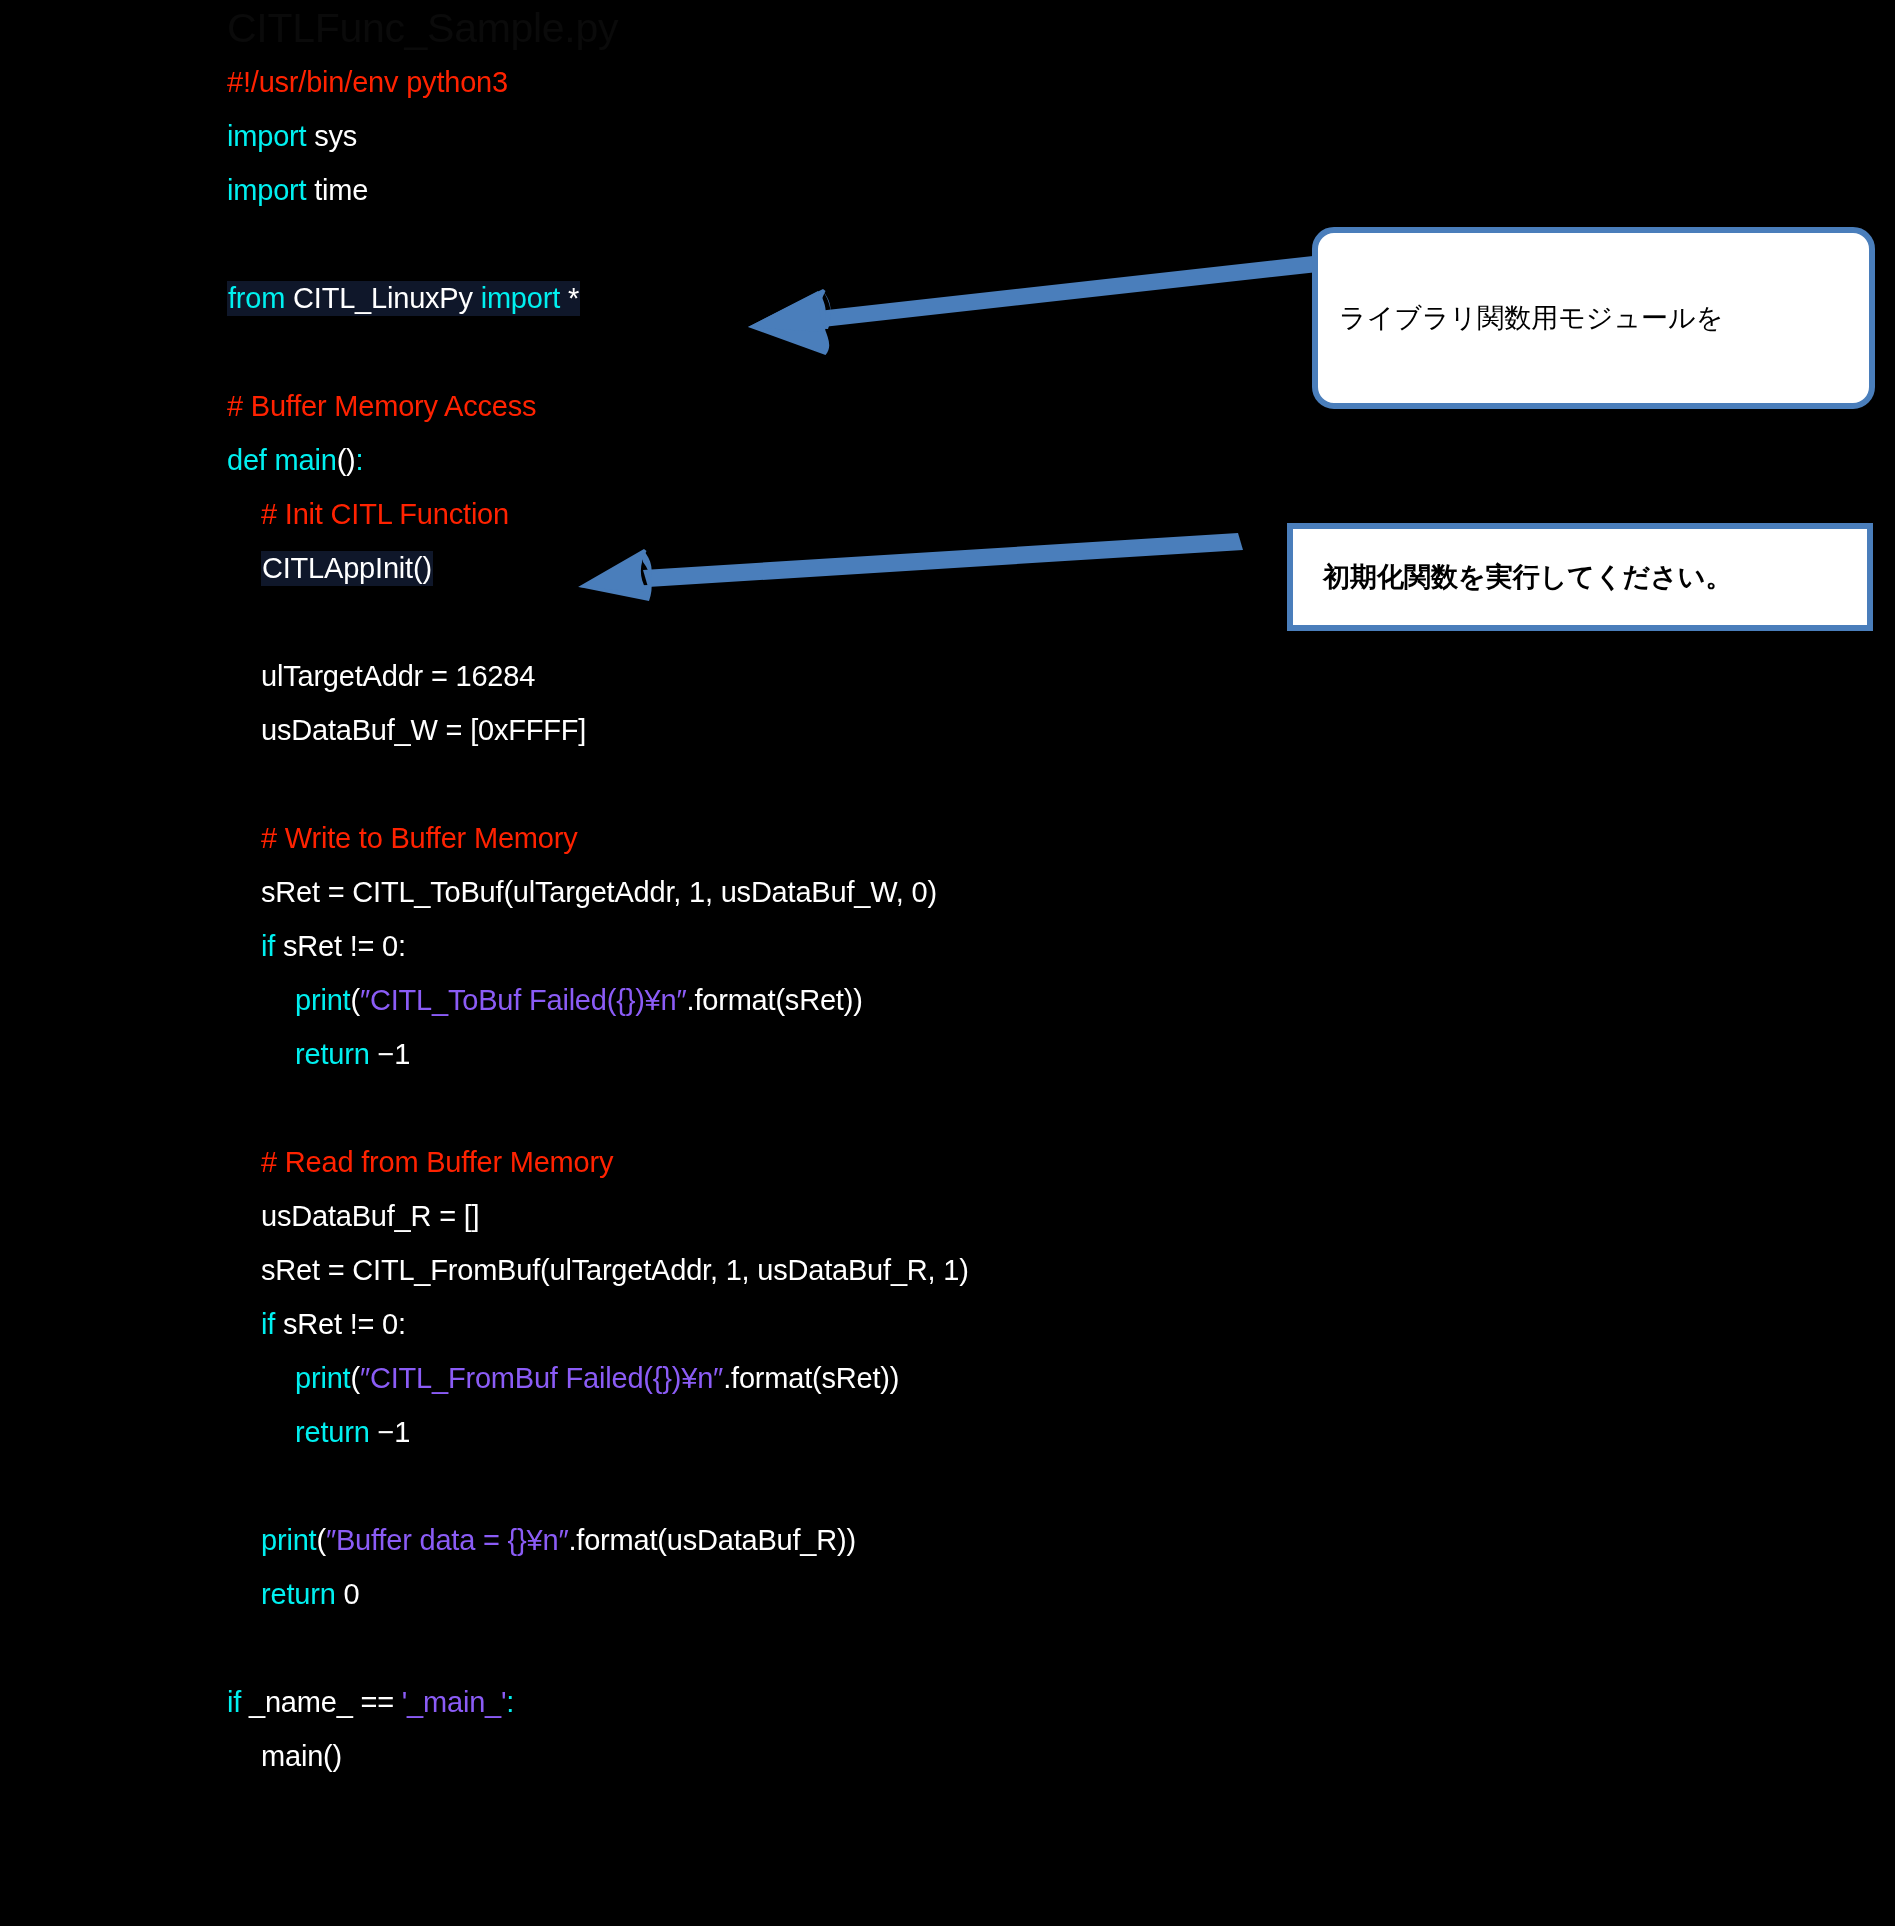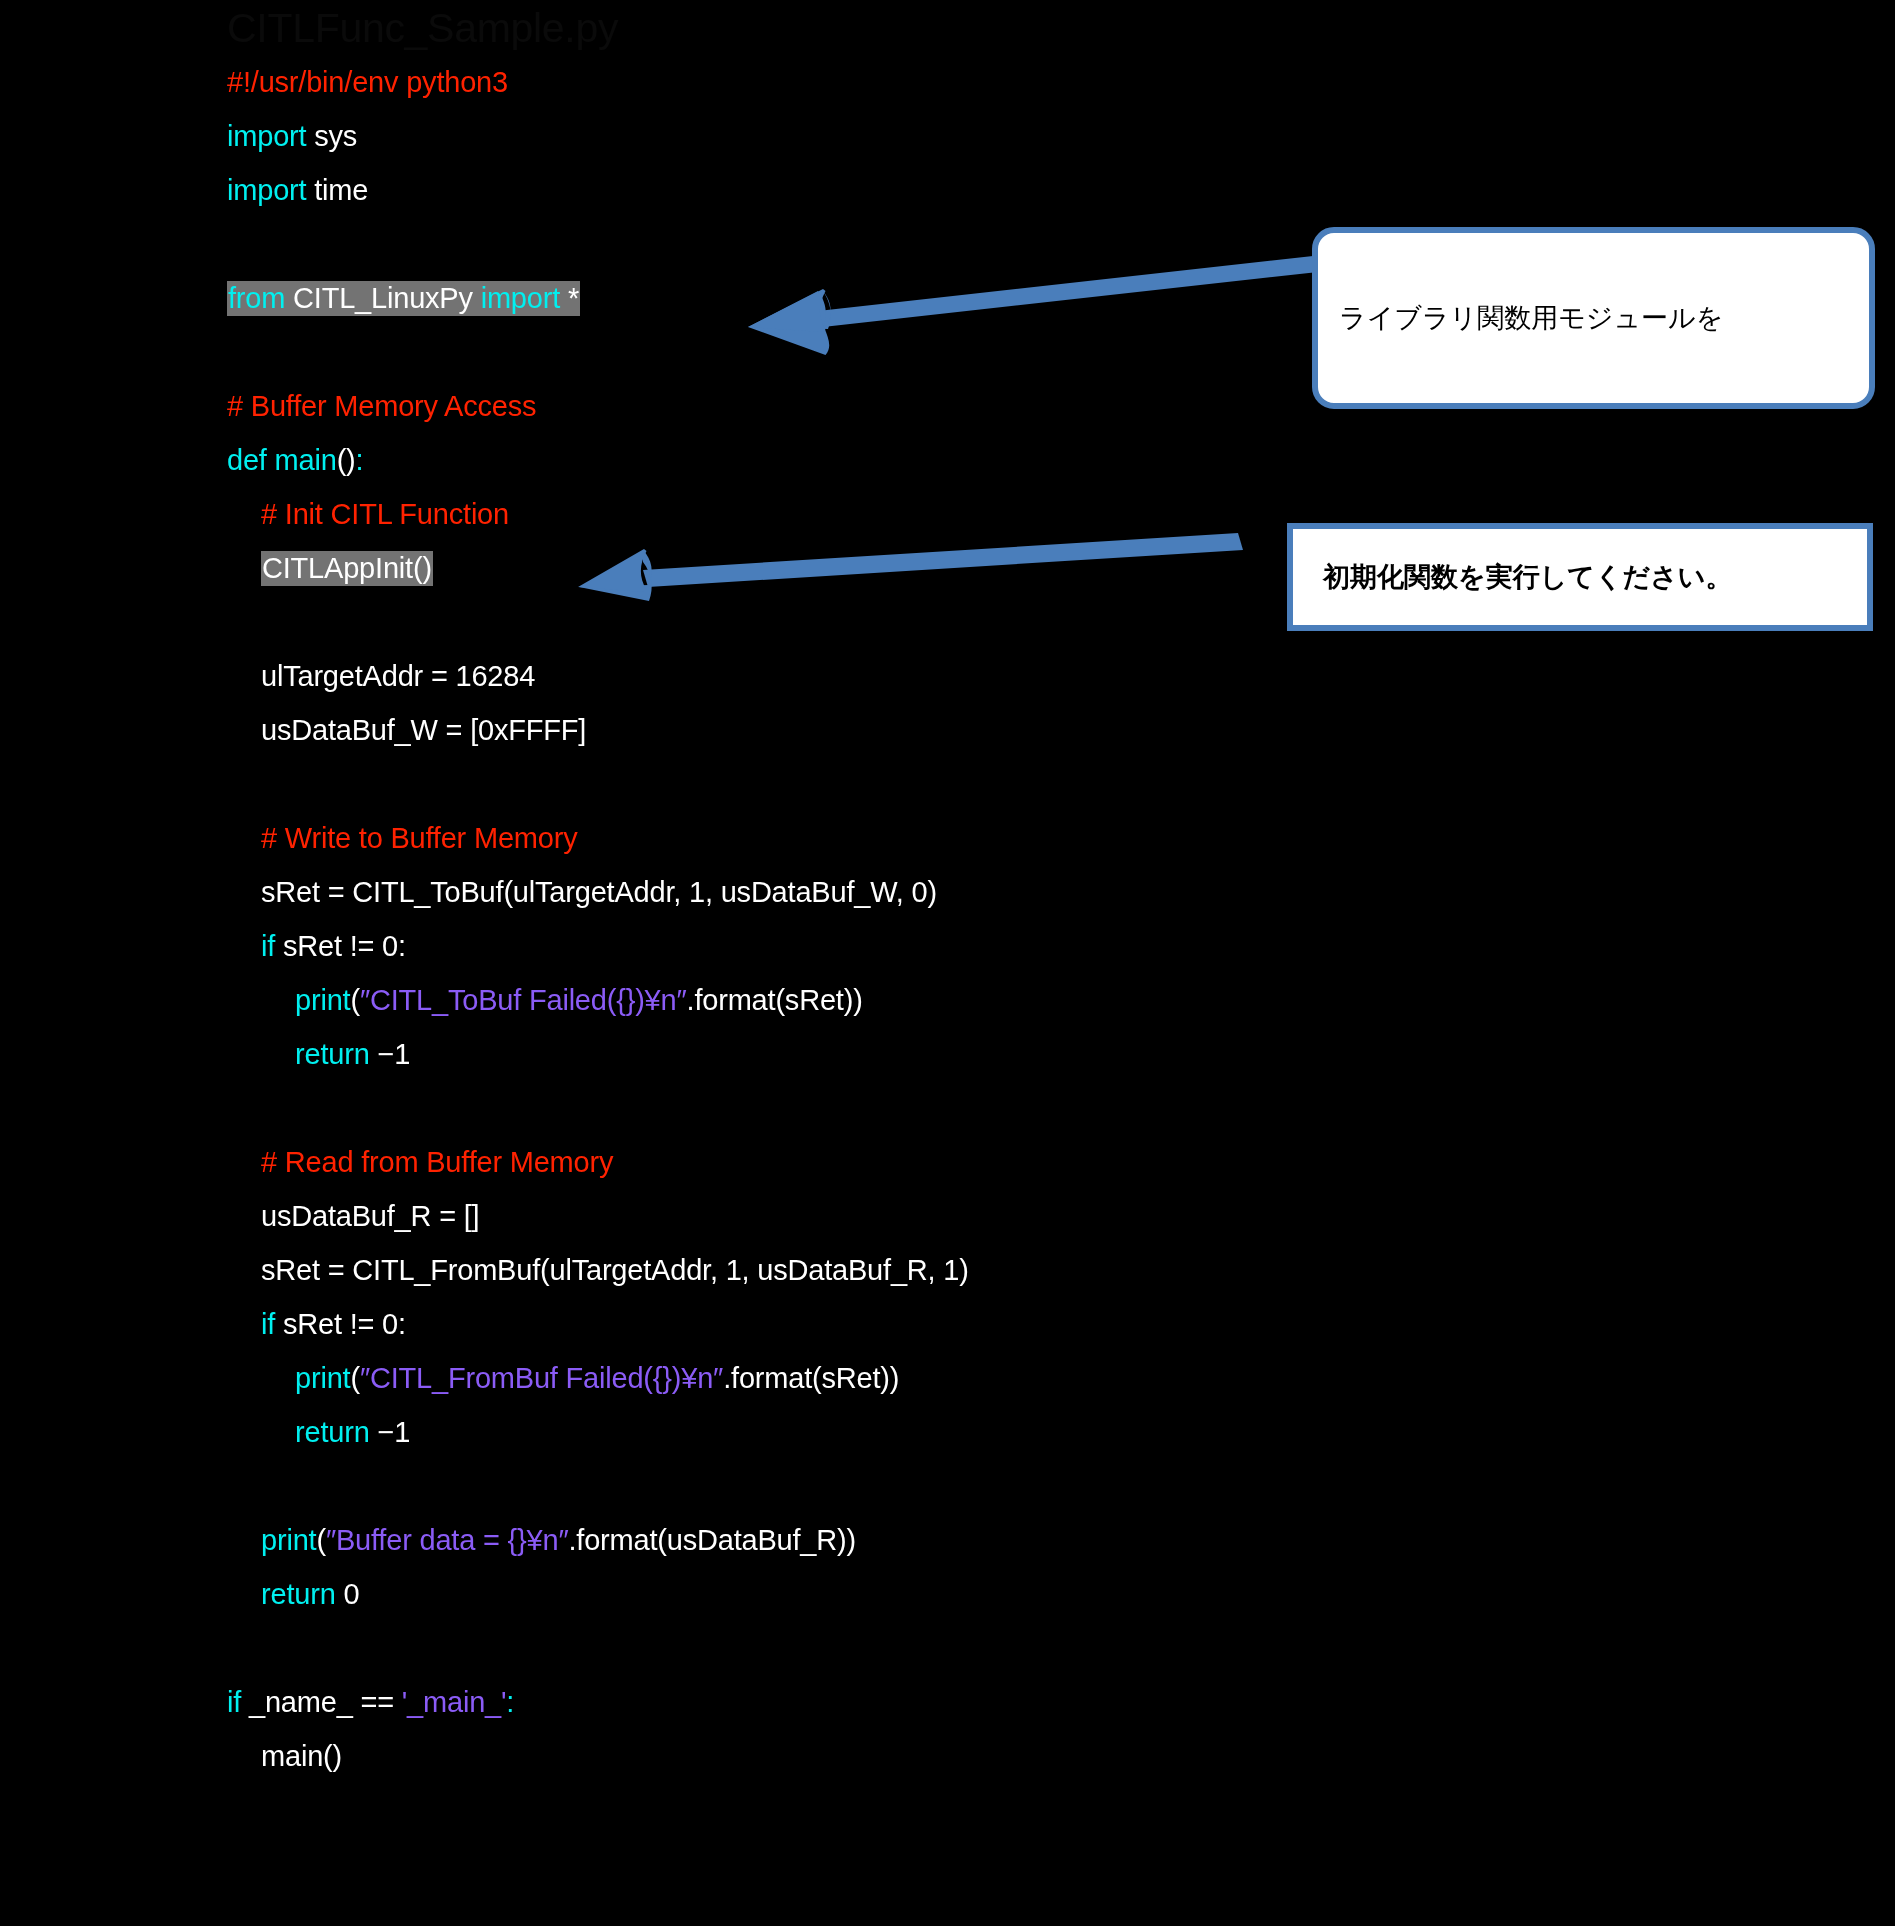--- a/index.html
+++ b/index.html
@@ -52,21 +52,21 @@
   }
   .code-line.blank { height: 54px; }
 
   .tok { white-space: pre; }
   .c-white   { color: #ffffff; }
   .c-cyan    { color: #00f0f0; margin-top: 46px; }
   .c-red     { color: #ff2200; margin-top: 20px; }
   .c-green   { color: #8b5cf6; }
 
   .hl {
-    background: #737373;
+    background: #0f172a;
     padding: 1px 1px 2px 1px;
     box-decoration-break: clone;
     -webkit-box-decoration-break: clone;
   }
 
   
   .callout {
     position: absolute;
     background: #ffffff;
     border: 6.5px solid #4a7ebb;

